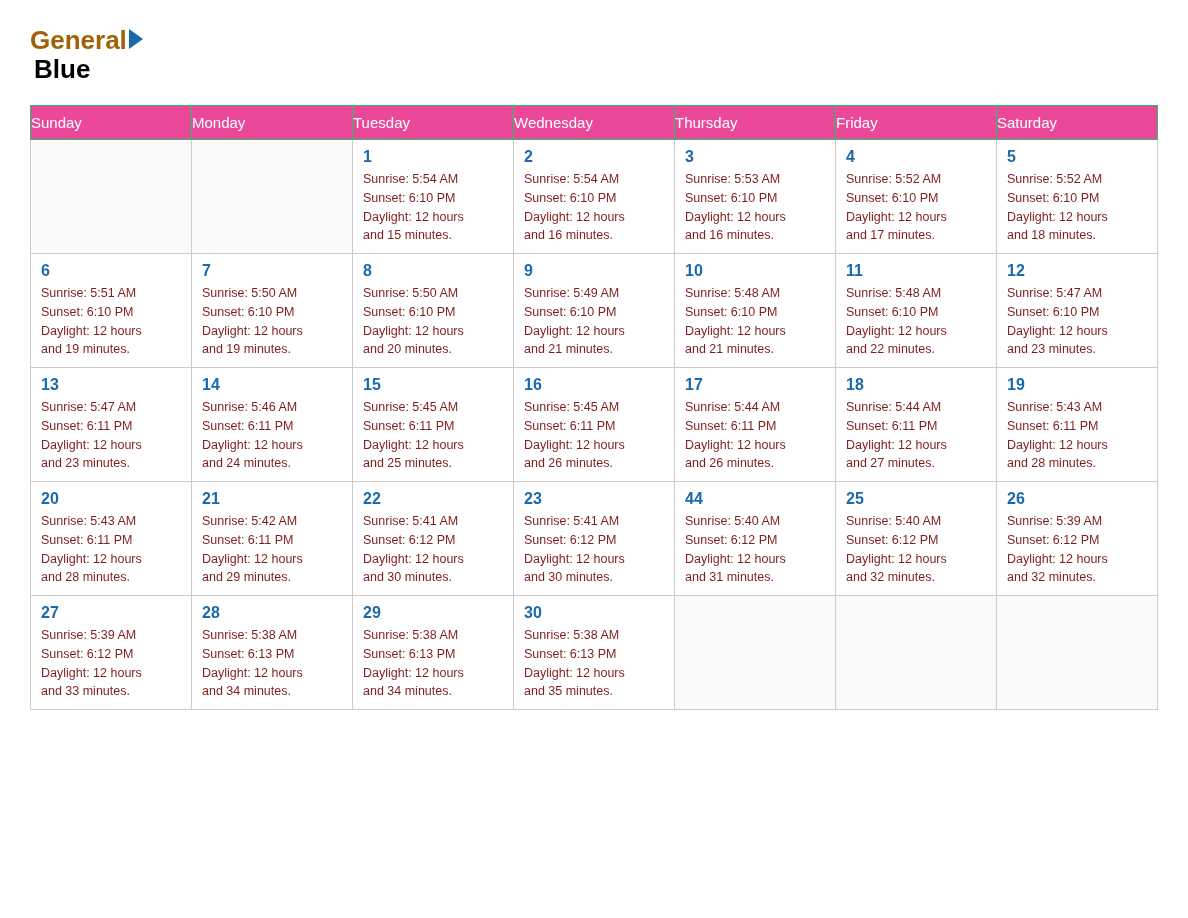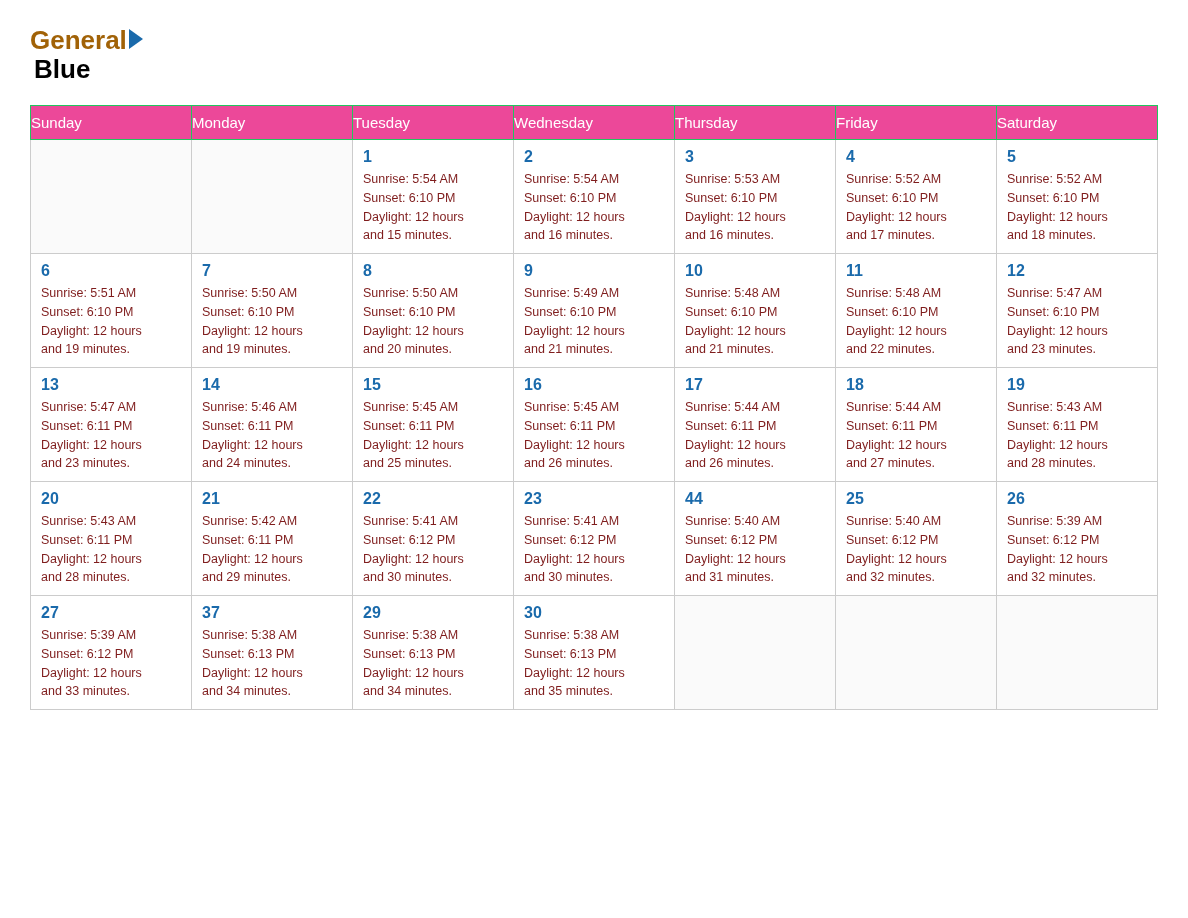--- a/index.html
+++ b/index.html
@@ -257,21 +257,21 @@
           <span class="day-number">26</span>
           <div class="day-info">Sunrise: 5:39 AM<br>Sunset: 6:12 PM<br>Daylight: 12 hours<br>and 32 minutes.</div>
         </td>
       </tr>
       <tr class="row-divider">
         <td>
           <span class="day-number">27</span>
           <div class="day-info">Sunrise: 5:39 AM<br>Sunset: 6:12 PM<br>Daylight: 12 hours<br>and 33 minutes.</div>
         </td>
         <td>
-          <span class="day-number">37</span>
+          <span class="day-number">28</span>
           <div class="day-info">Sunrise: 5:38 AM<br>Sunset: 6:13 PM<br>Daylight: 12 hours<br>and 34 minutes.</div>
         </td>
         <td>
           <span class="day-number">29</span>
           <div class="day-info">Sunrise: 5:38 AM<br>Sunset: 6:13 PM<br>Daylight: 12 hours<br>and 34 minutes.</div>
         </td>
         <td>
           <span class="day-number">30</span>
           <div class="day-info">Sunrise: 5:38 AM<br>Sunset: 6:13 PM<br>Daylight: 12 hours<br>and 35 minutes.</div>
         </td>

